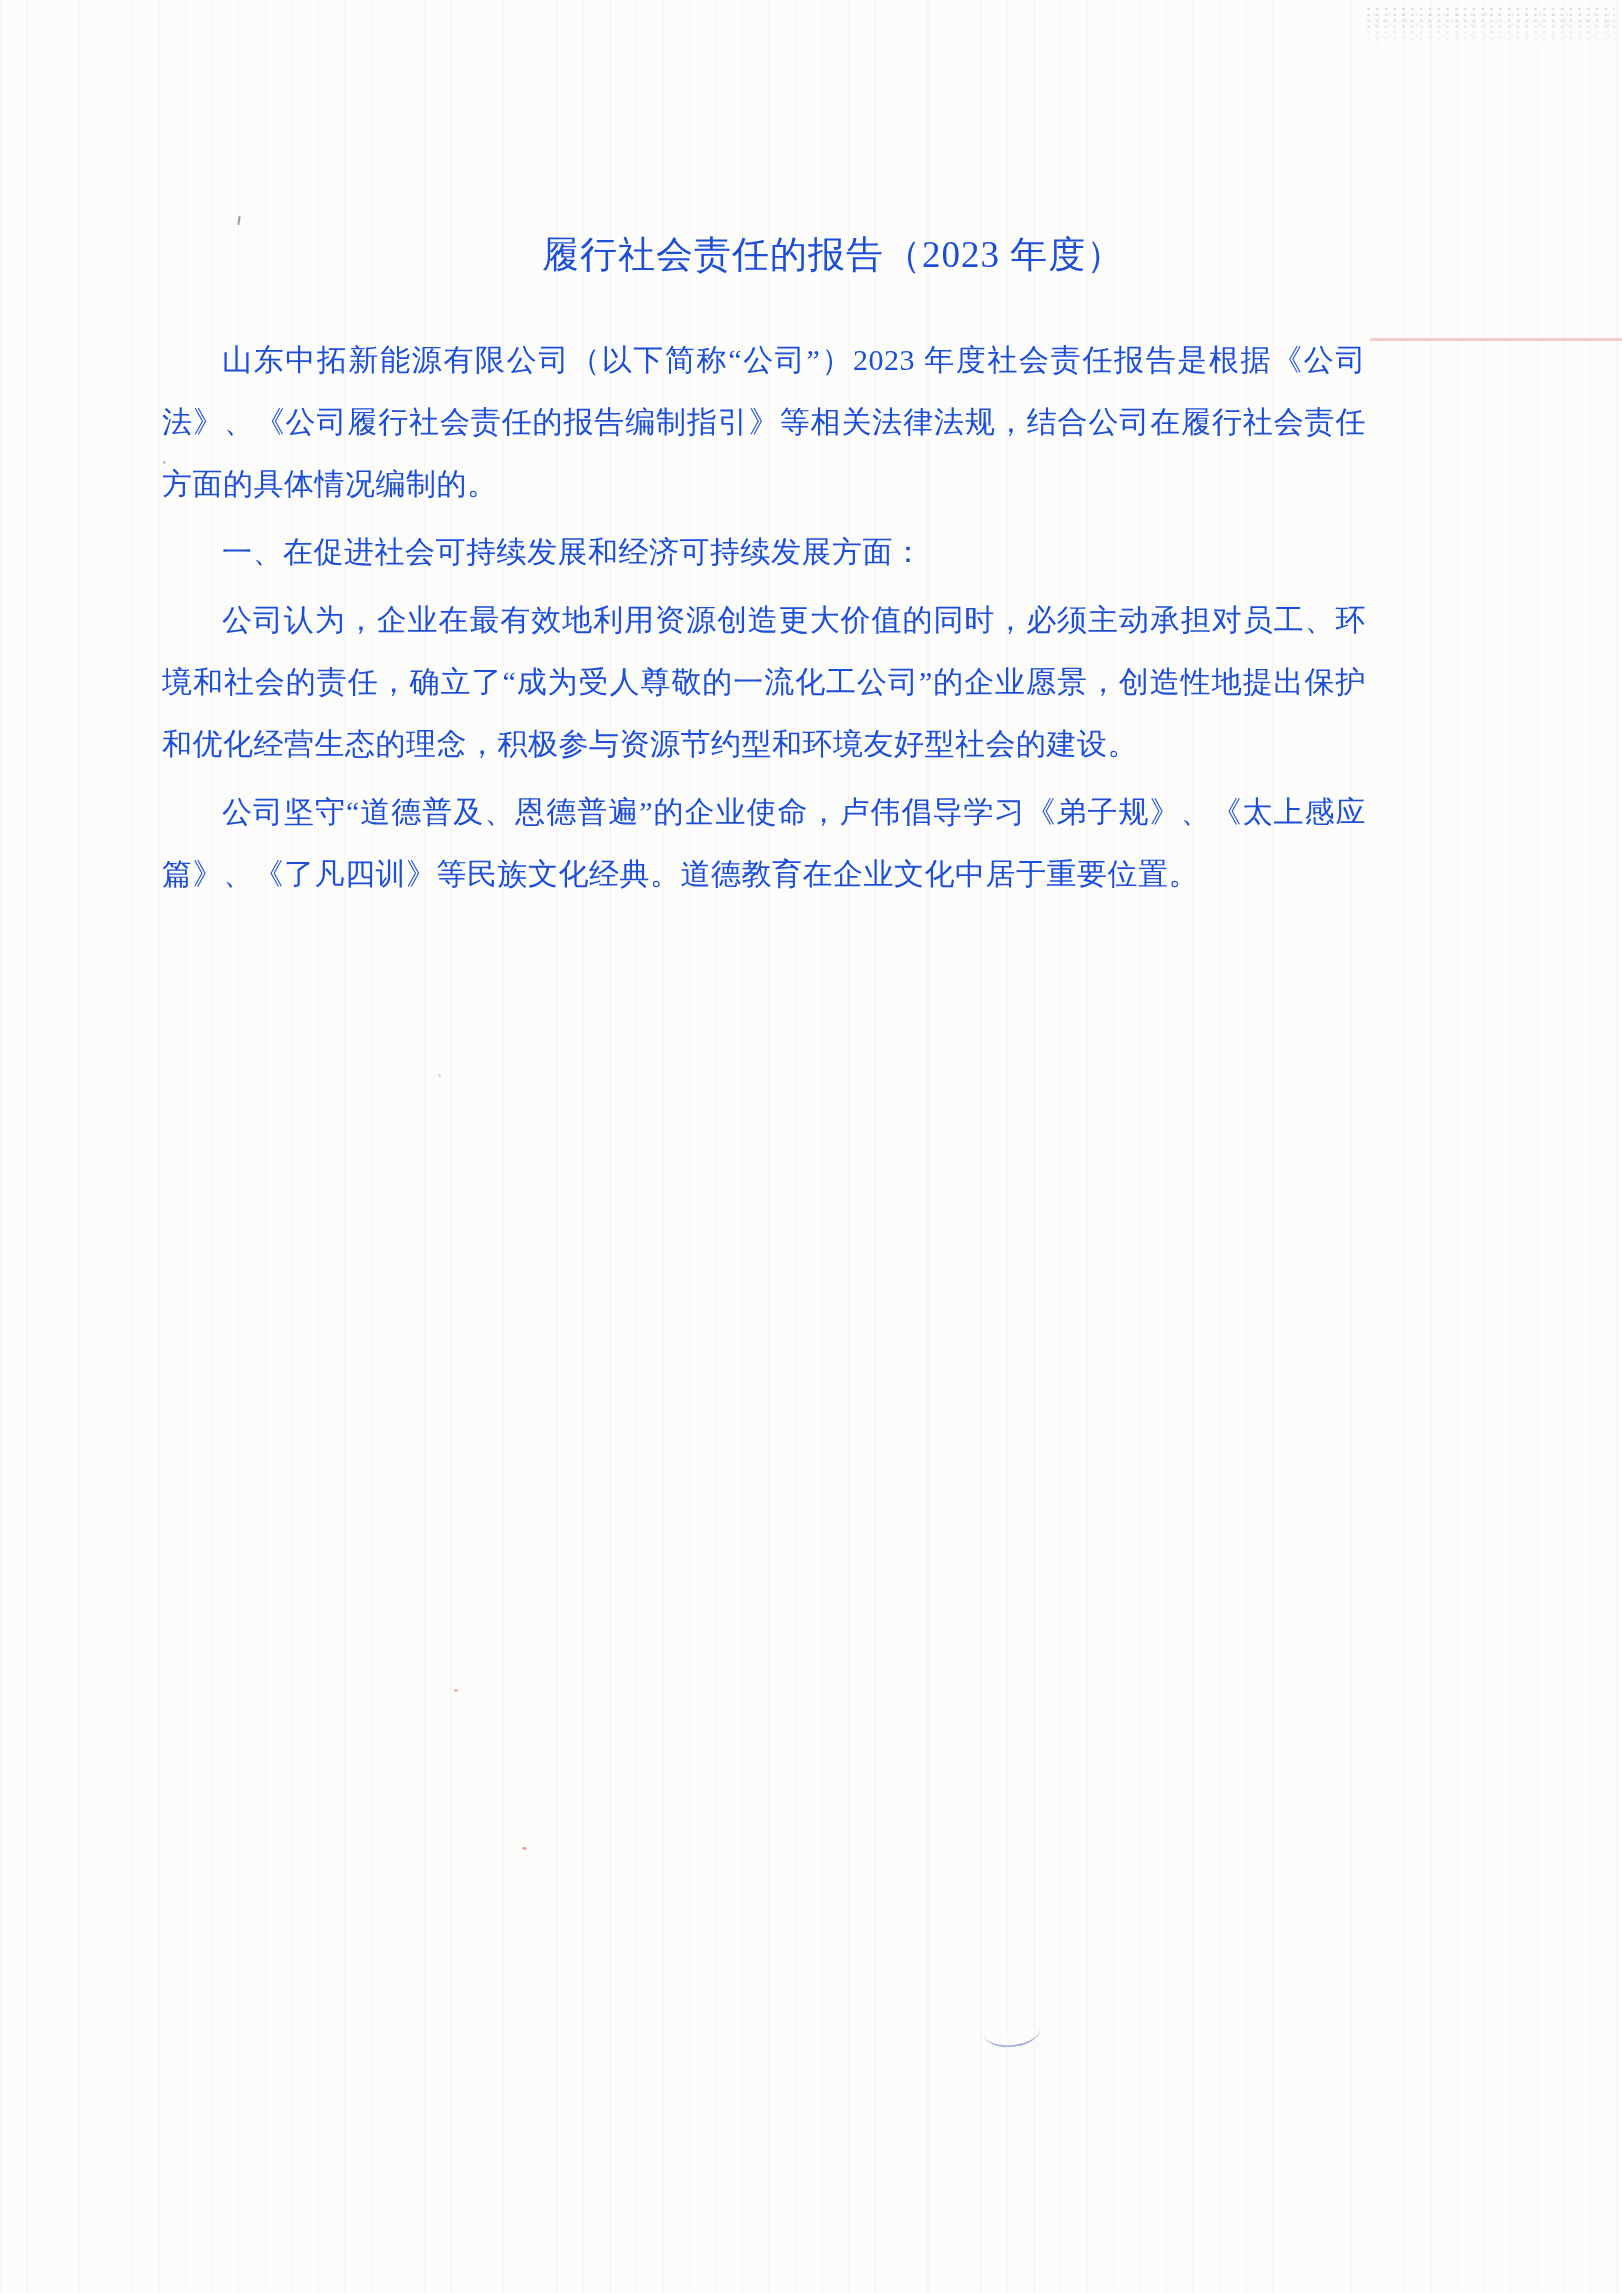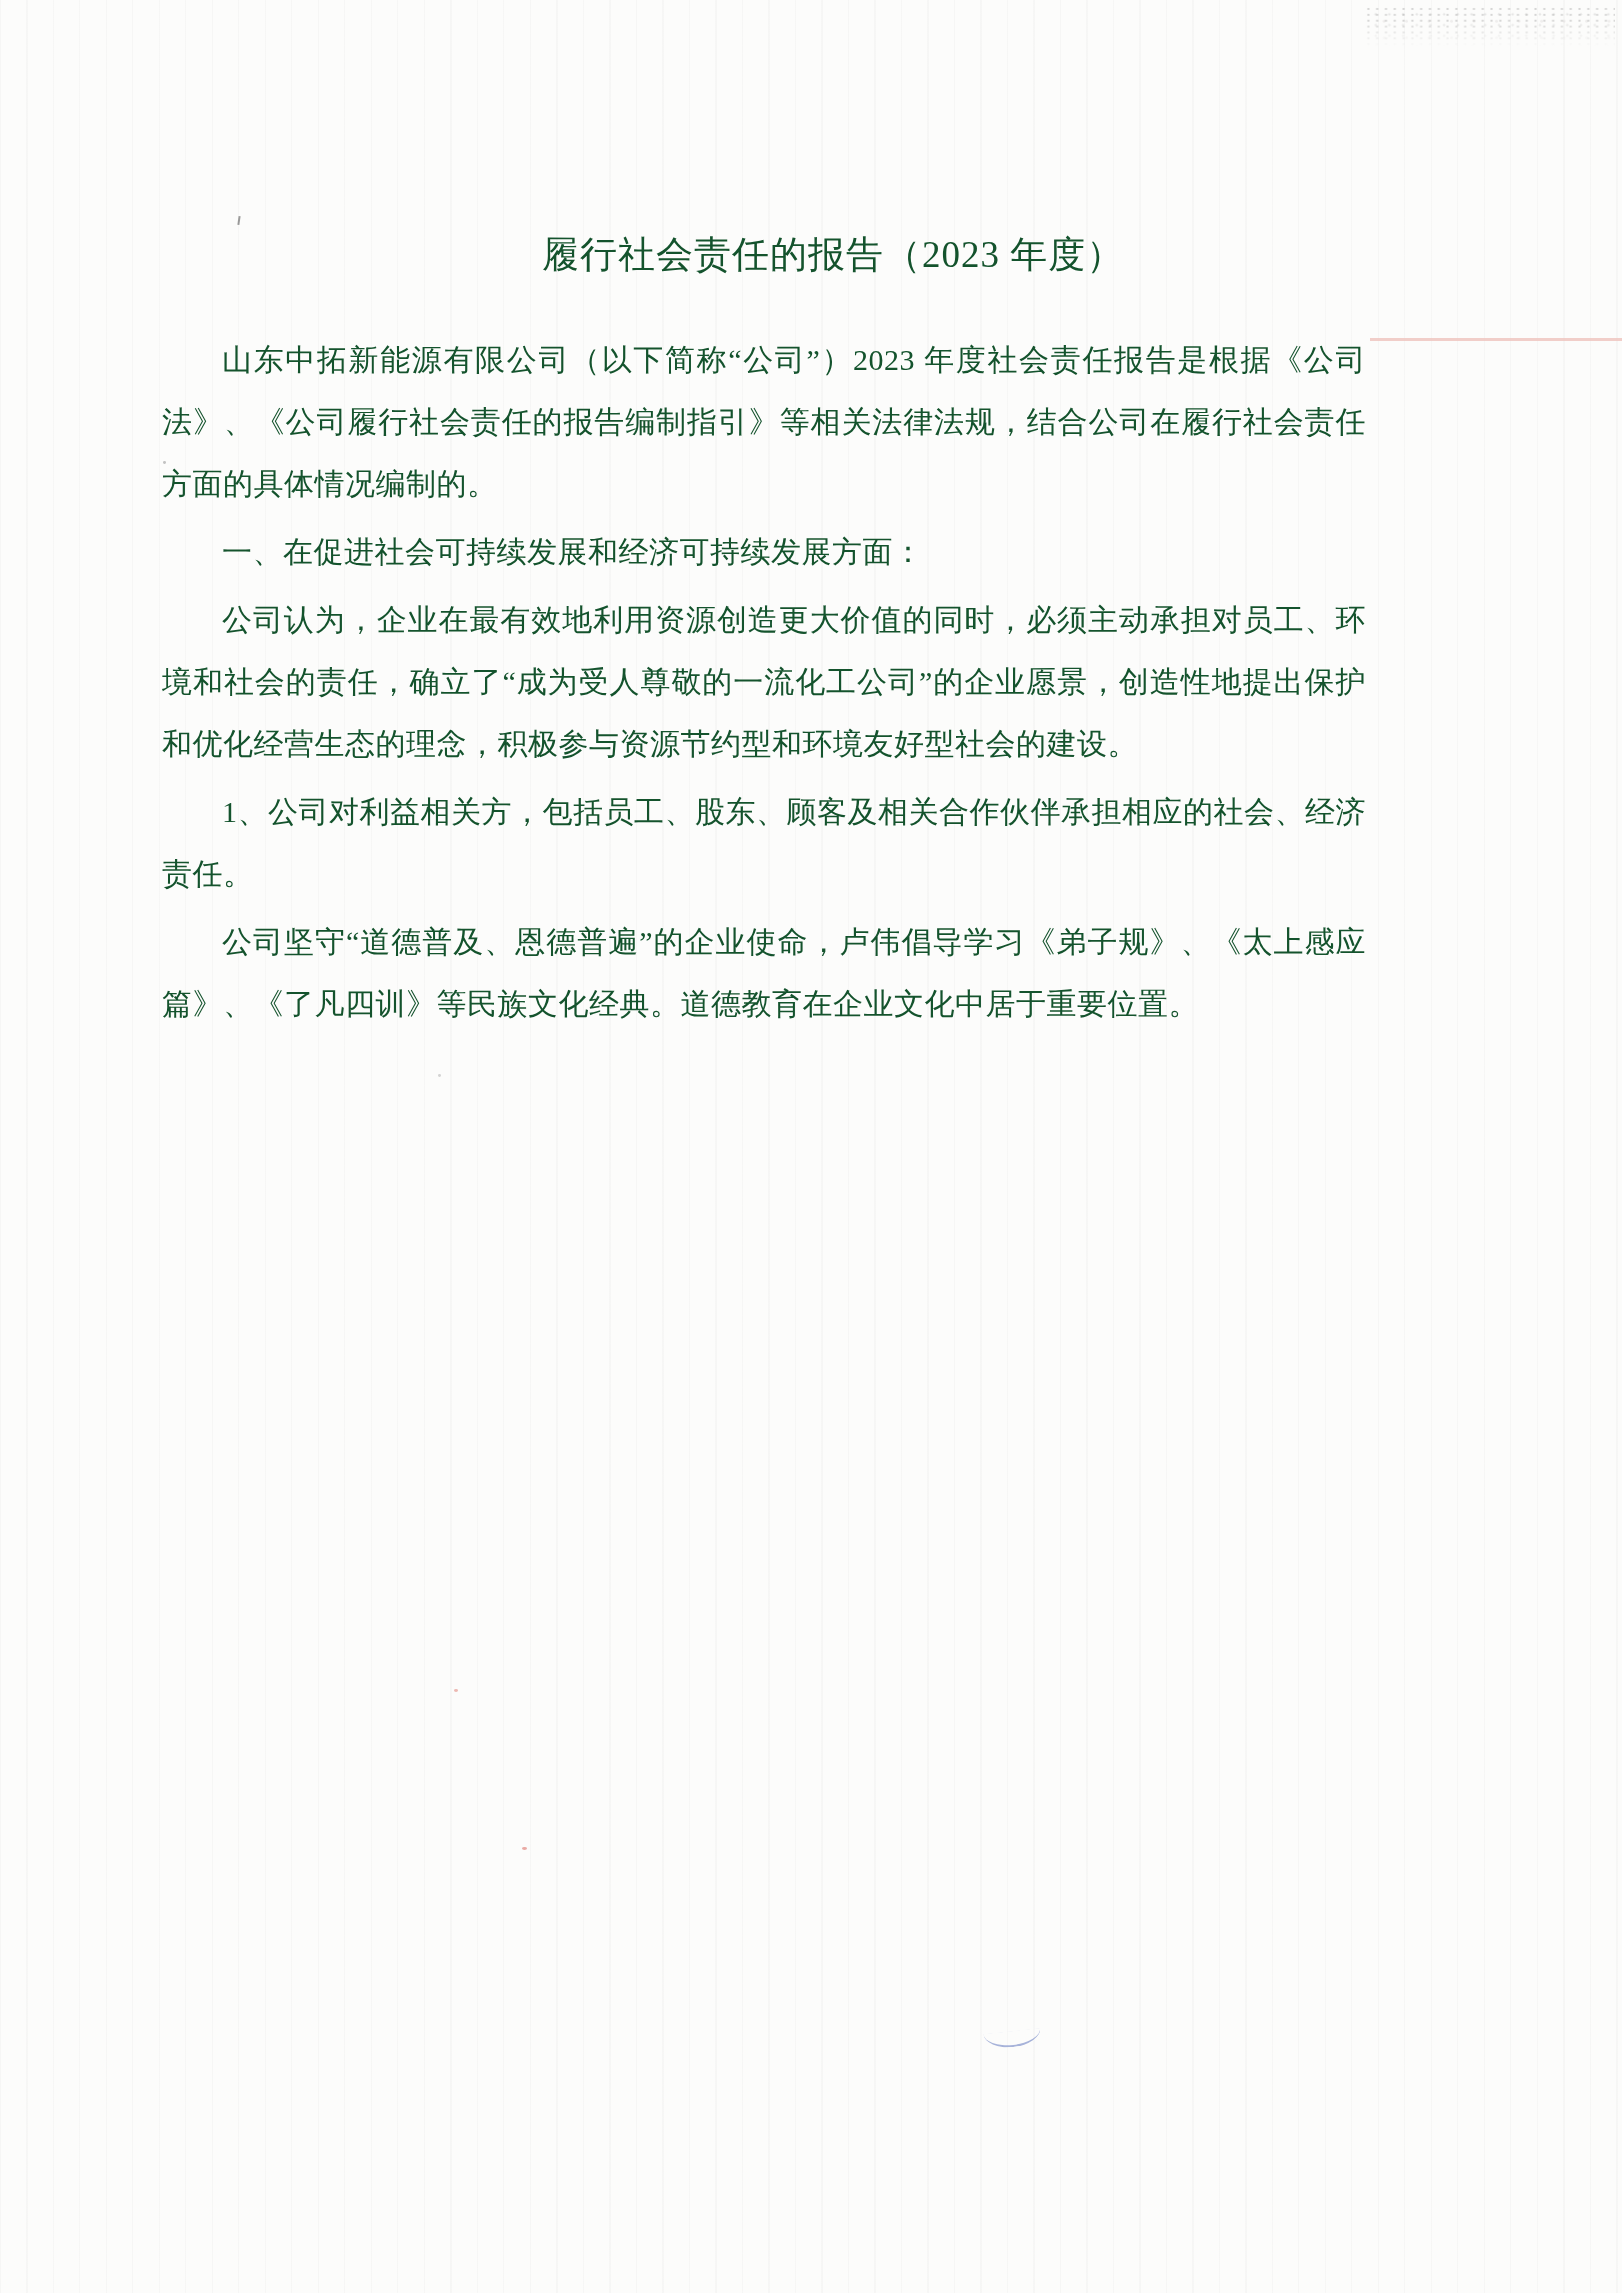--- a/index.html
+++ b/index.html
@@ -7,21 +7,21 @@
     padding: 0;
     background: #ffffff;
   }
   .page {
     position: relative;
     width: 1622px;
     height: 2294px;
     background: #fcfcfb;
     overflow: hidden;
     font-family: "Liberation Serif", "DejaVu Serif", serif;
-    color: #14532d;
+    color: #1d4ed8;
   }
   
   .scan-stripes {
     position: absolute;
     inset: 0;
     background: repeating-linear-gradient(
       90deg,
       rgba(90, 90, 90, 0.035) 0px, rgba(90, 90, 90, 0.035) 1px,
       transparent 1px, transparent 26.5px
     );
@@ -117,21 +117,20 @@
 
   <div class="content">
     <h1 class="doc-title">履行社会责任的报告（2023 年度）</h1>
 
     <p class="para">山东中拓新能源有限公司（以下简称“公司”）2023 年度社会责任报告是根据《公司法》、《公司履行社会责任的报告编制指引》等相关法律法规，结合公司在履行社会责任方面的具体情况编制的。</p>
 
     <p class="para heading-line">一、在促进社会可持续发展和经济可持续发展方面：</p>
 
     <p class="para">公司认为，企业在最有效地利用资源创造更大价值的同时，必须主动承担对员工、环境和社会的责任，确立了“成为受人尊敬的一流化工公司”的企业愿景，创造性地提出保护和优化经营生态的理念，积极参与资源节约型和环境友好型社会的建设。</p>
 
-    <p class="para">1、公司对利益相关方，包括员工、股东、顾客及相关合作伙伴承担相应的社会、经济责任。</p>
 
 
 
 
     <p class="para">公司坚守“道德普及、恩德普遍”的企业使命，卢伟倡导学习《弟子规》、《太上感应篇》、《了凡四训》等民族文化经典。道德教育在企业文化中居于重要位置。</p>
   </div>
 
   <div class="pen-mark"></div>
 
 </div>

